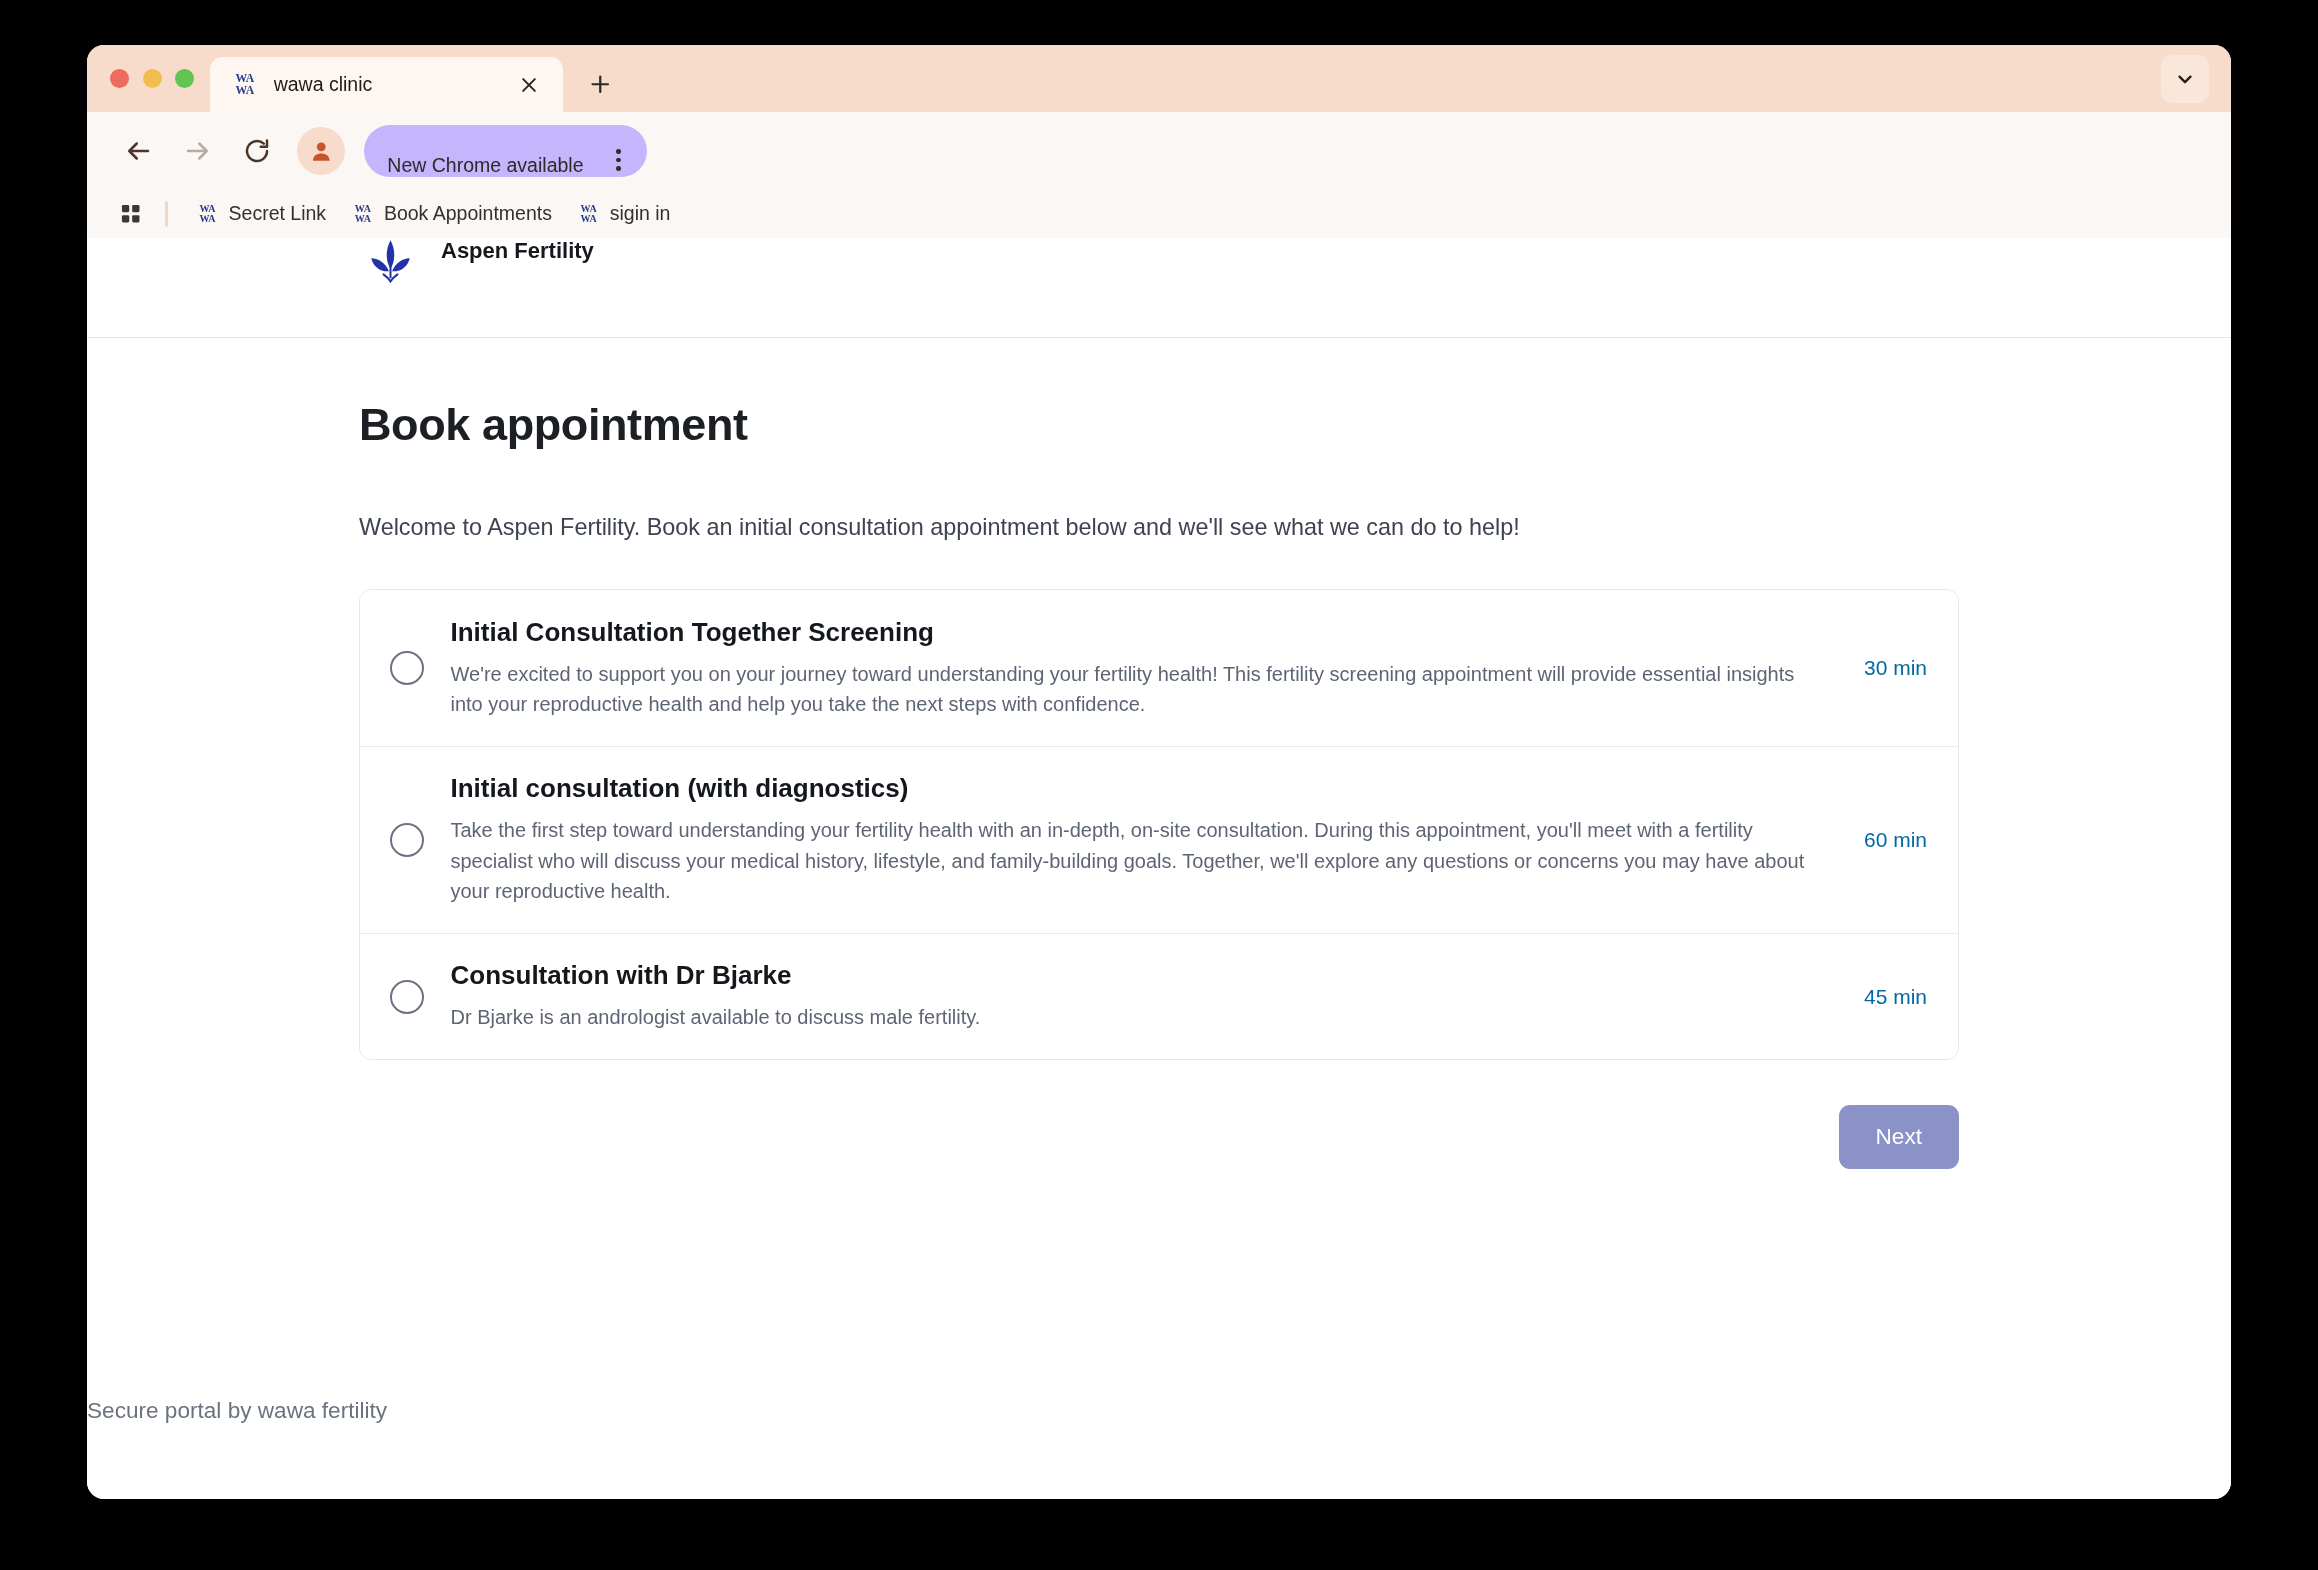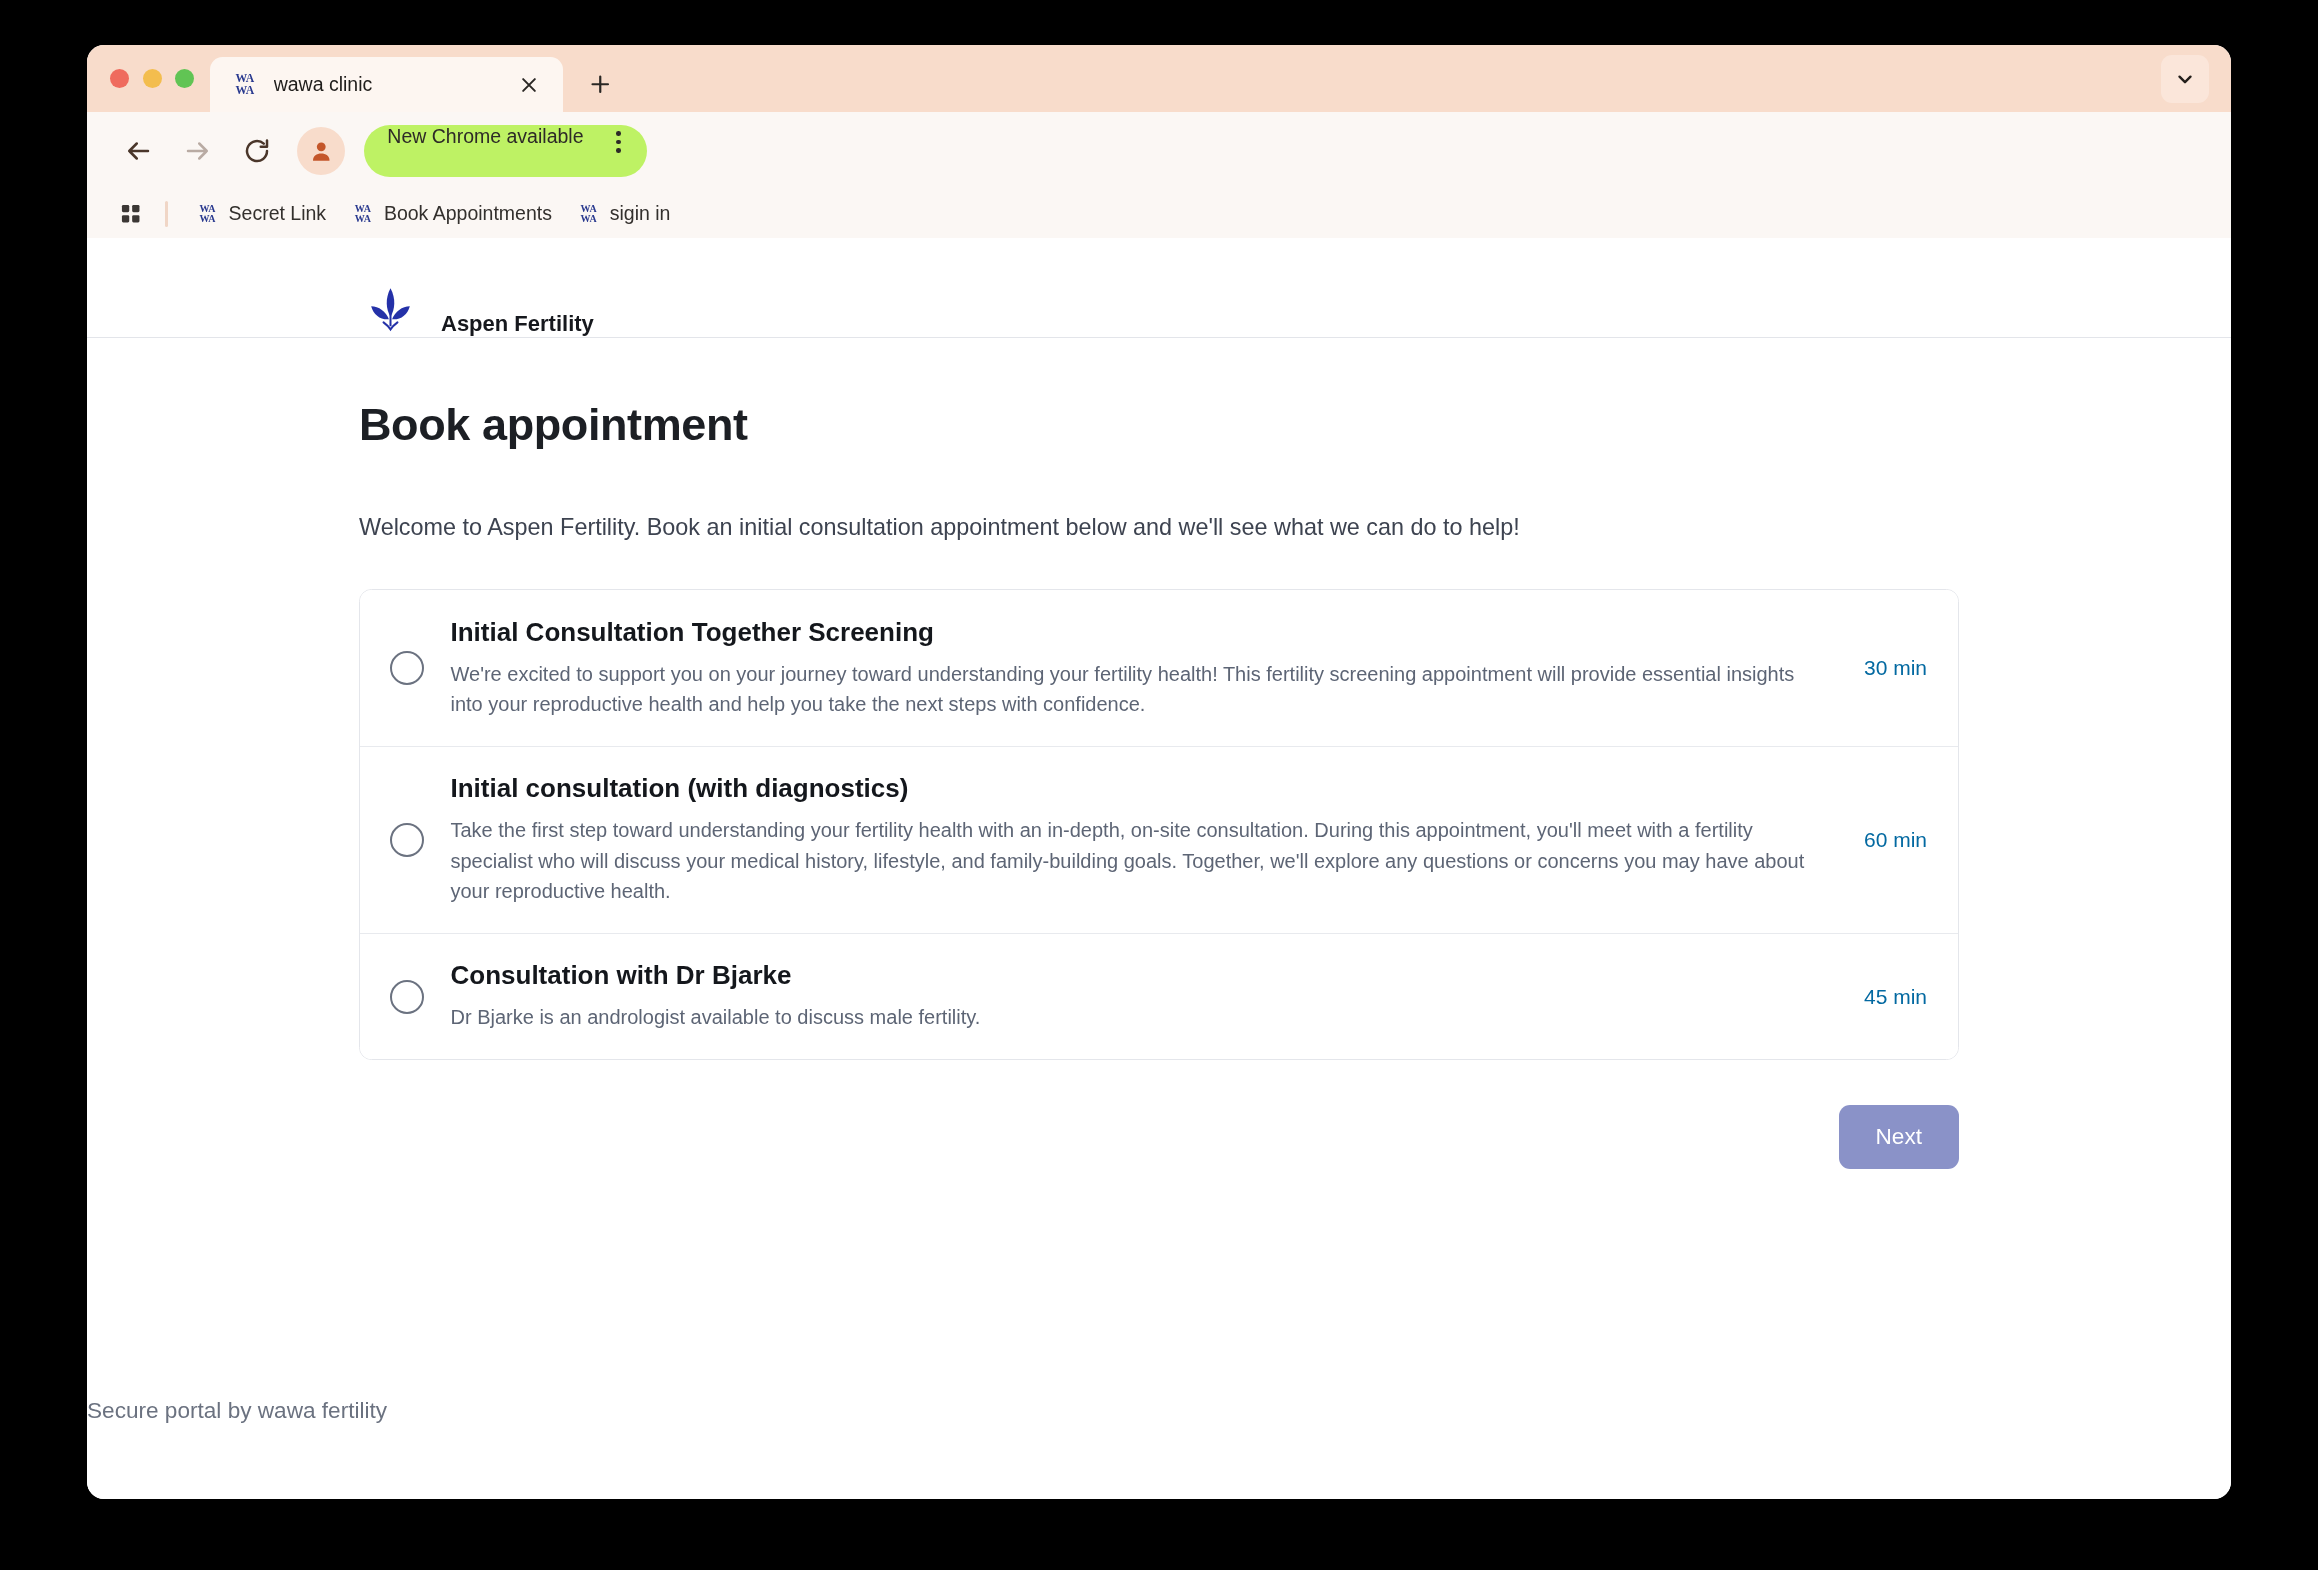--- a/index.html
+++ b/index.html
@@ -152,24 +152,24 @@
   .profile-btn {
     width: 48px; height: 48px;
     border-radius: 50%;
     background: #f8dccb;
     display: flex; align-items: center; justify-content: center;
     margin: 0 14px 0 7.8px;
     flex: 0 0 auto;
   }
   .update-pill {
     height: 52px;
-    background: #bef264;
+    background: #c4b5fd;
     border-radius: 26px;
     display: flex;
-    align-items: flex-start;
+    align-items: flex-end;
     padding: 0 11px 0 23.4px;
     gap: 18px;
     flex: 0 0 auto;
   }
   .update-pill span.lbl { font-size: 19.5px; color: #2d2a27; white-space: nowrap; }
   .kebab {
     width: 34px; height: 34px;
     display: flex; flex-direction: column;
     align-items: center; justify-content: center;
     gap: 3.9px;
@@ -212,21 +212,21 @@
     flex: 1;
     background: #ffffff;
     overflow: hidden;
     display: flex;
     flex-direction: column;
   }
   .site-header {
     height: 100px;
     border-bottom: 1.6px solid #e3e5ea;
     display: flex;
-    align-items: flex-end;
+    align-items: flex-start;
     padding-left: 281px;
     gap: 28px;
     flex: 0 0 auto;
   }
   .brand-name {
     font-size: 22px;
     font-weight: 700;
     color: #16181d;
   }
 

